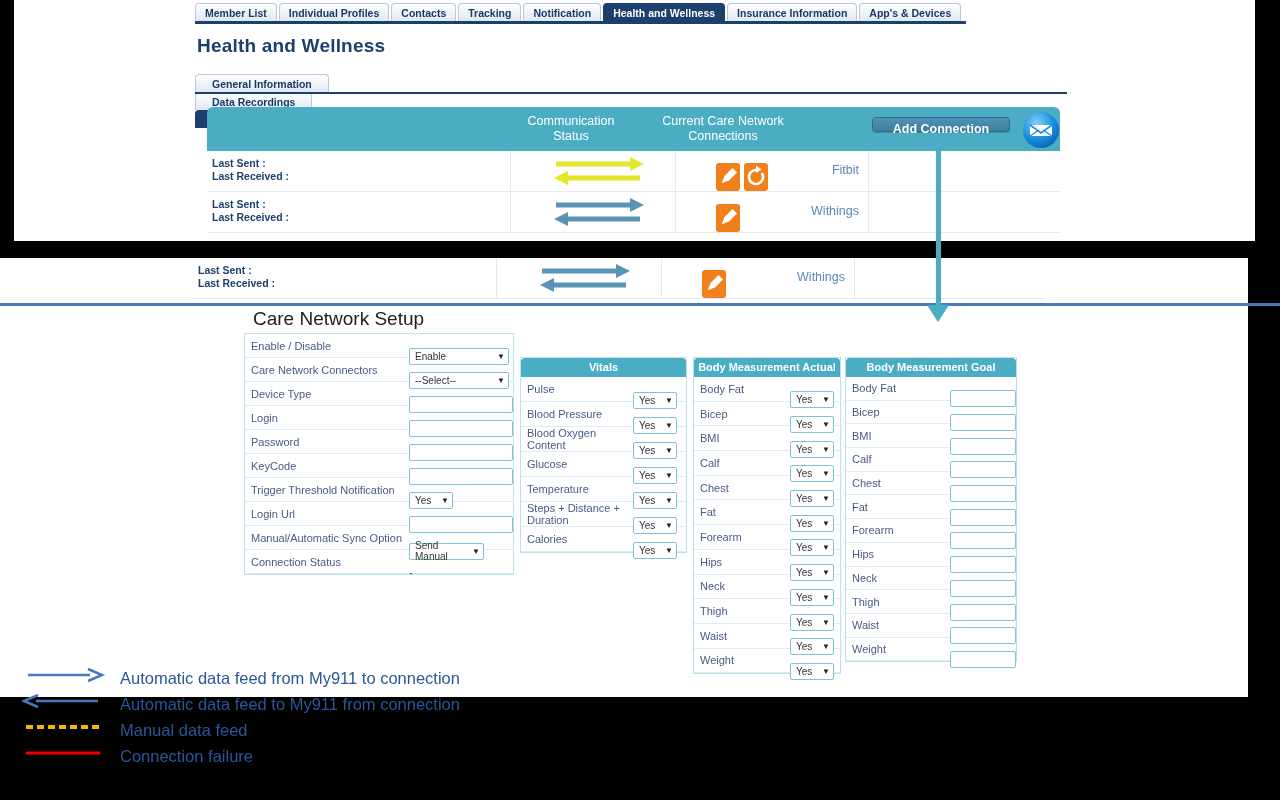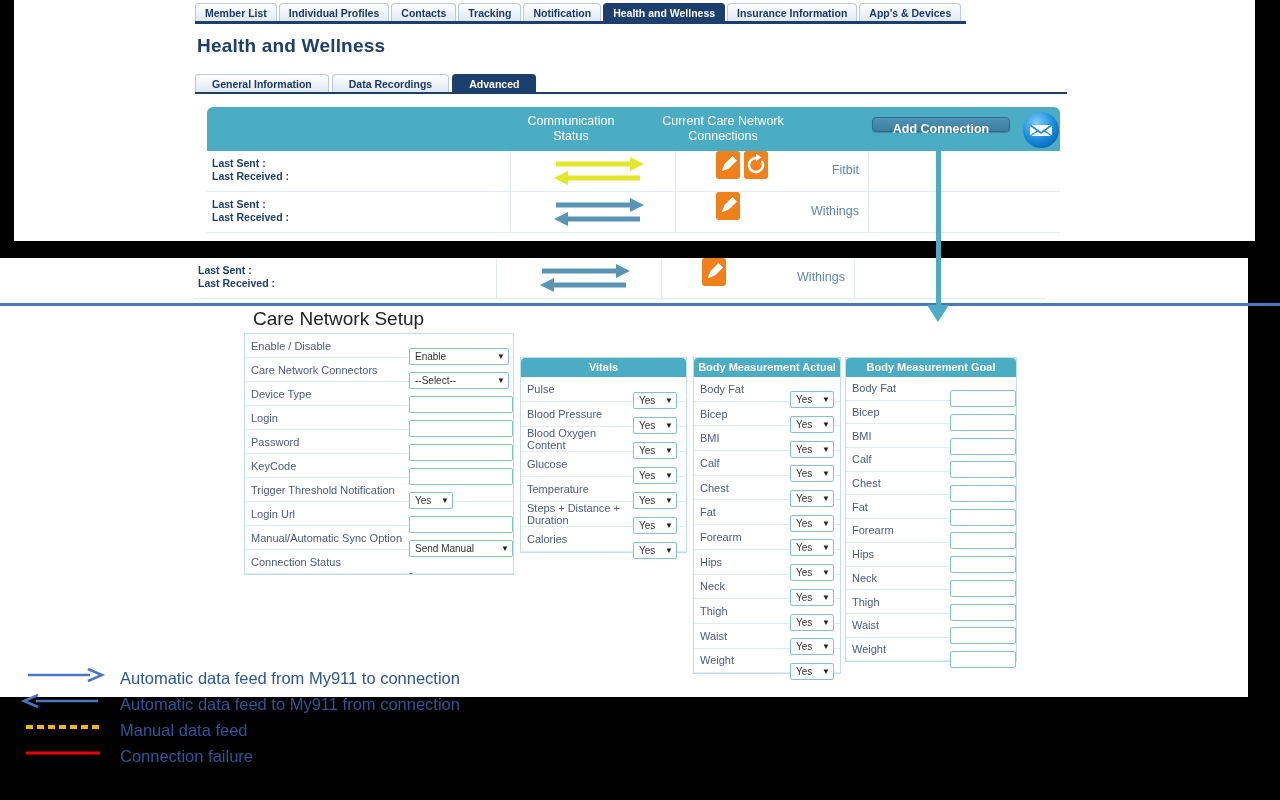--- a/index.html
+++ b/index.html
@@ -27,21 +27,21 @@
     padding:4px 9px 4px 9px; margin-right:2px; height:18px; line-height:11px;
     border-radius:4px 4px 0 0;
     background:linear-gradient(#ffffff,#dfe8f3);
     border:1px solid #b9c8dc; border-bottom:none; white-space:nowrap;
   }
   .navtab.active{ background:#1c3f6e; color:#fff; border-color:#1c3f6e; }
   .navrule{ position:absolute; left:181px; top:21px; width:771px; height:3px; background:#1c3f6e; }
 
   .page-title{ position:absolute; left:183px; top:35px; font-size:19px; font-weight:bold; color:#1c3f6e; letter-spacing:.2px; }
 
-  .subtabs{ position:absolute; left:181px; top:74px; display:flex; align-items:flex-start; }
+  .subtabs{ position:absolute; left:181px; top:74px; display:flex; align-items:flex-start;flex-direction:column; }
   .subtab{
     font-size:10.5px; color:#1a3a66; font-weight:bold;
     padding:4px 16px; height:18px; line-height:11px; margin-right:3px;
     border-radius:4px 4px 0 0;
     background:linear-gradient(#ffffff,#dfe8f3);
     border:1px solid #b9c8dc; border-bottom:none; white-space:nowrap;
   }
   .subtab.active{ background:#1c3f6e; color:#fff; border-color:#1c3f6e; }
   .subrule{ position:absolute; left:181px; top:92px; width:872px; height:2px; background:#1c3f6e; }
 
@@ -59,21 +59,21 @@
     background:linear-gradient(#4f93b5,#3d7da0);
     border:1px solid #2f6a8c; border-radius:4px; color:#fff;
     font-size:12.5px; font-weight:bold; line-height:22px; text-align:center;
     box-shadow:0 1px 1px rgba(0,0,0,.2);
   }
   .env-wrap{ position:absolute; left:815px; top:4px; width:38px; height:38px; }
   .conn-body{ width:100%; background:#fff; }
   .conn-row{ display:flex; height:41px; align-items:stretch; border-bottom:1px solid #e3eaf1;gap:33px; }
   .cr-left{ width:304px; padding:6px 0 0 5px; font-size:10.5px; color:#1c3f6e; font-weight:bold; line-height:13px; border-right:1px solid #e3eaf1;}
   .cr-arrows{ width:132px; border-right:1px solid #e3eaf1; position:relative; }
-  .cr-icons{ width:160px; border-right:1px solid #e3eaf1; display:flex; align-items:flex-start; padding-left:7px; position:relative;text-decoration:underline;}
+  .cr-icons{ width:160px; border-right:1px solid #e3eaf1; display:flex; align-items:flex-end; padding-left:7px; position:relative;text-decoration:underline;}
   .cr-name{ position:absolute; right:9px; top:12px; font-size:12.5px; color:#5b87b8; }
   .cr-pad{ flex:1; }
   .iconbtn{ width:24px; height:28px; background:#f08019; border-radius:3px; margin-right:4px; position:relative; }
 
   
   .callout{ position:absolute; left:936px; top:137px; width:5px; height:175px; background:#4aadc4; z-index:30; }
   .callout-head{ position:absolute; left:927px; top:305px; width:0;height:0;
                  border-left:11px solid transparent; border-right:11px solid transparent;
                  border-top:17px solid #4aadc4; z-index:30; }
 
@@ -323,21 +323,21 @@
                   <span class="cv">Yes</span>
                   <span class="caret">▼</span>
                 </div></div>
             </div>
             <div class="tr">
               <div class="td-l">Login Url</div>
               <div class="td-r"><input class="fakeinput" type="text" style="width: 104px;"></div>
             </div>
             <div class="tr">
               <div class="td-l">Manual/Automatic Sync Option</div>
-              <div class="td-r"><div class="fakesel" style="width: 104px;">
+              <div class="td-r"><div class="fakesel" style="width: 75px;">
                   <span class="cv">Send Manual</span>
                   <span class="caret">▼</span>
                 </div></div>
             </div>
             <div class="tr">
               <div class="td-l">Connection Status</div>
               <div class="td-r" style="font-size: 11px; color: rgb(85, 85, 85);"><span>-</span></div>
             </div>
           </div>
 

